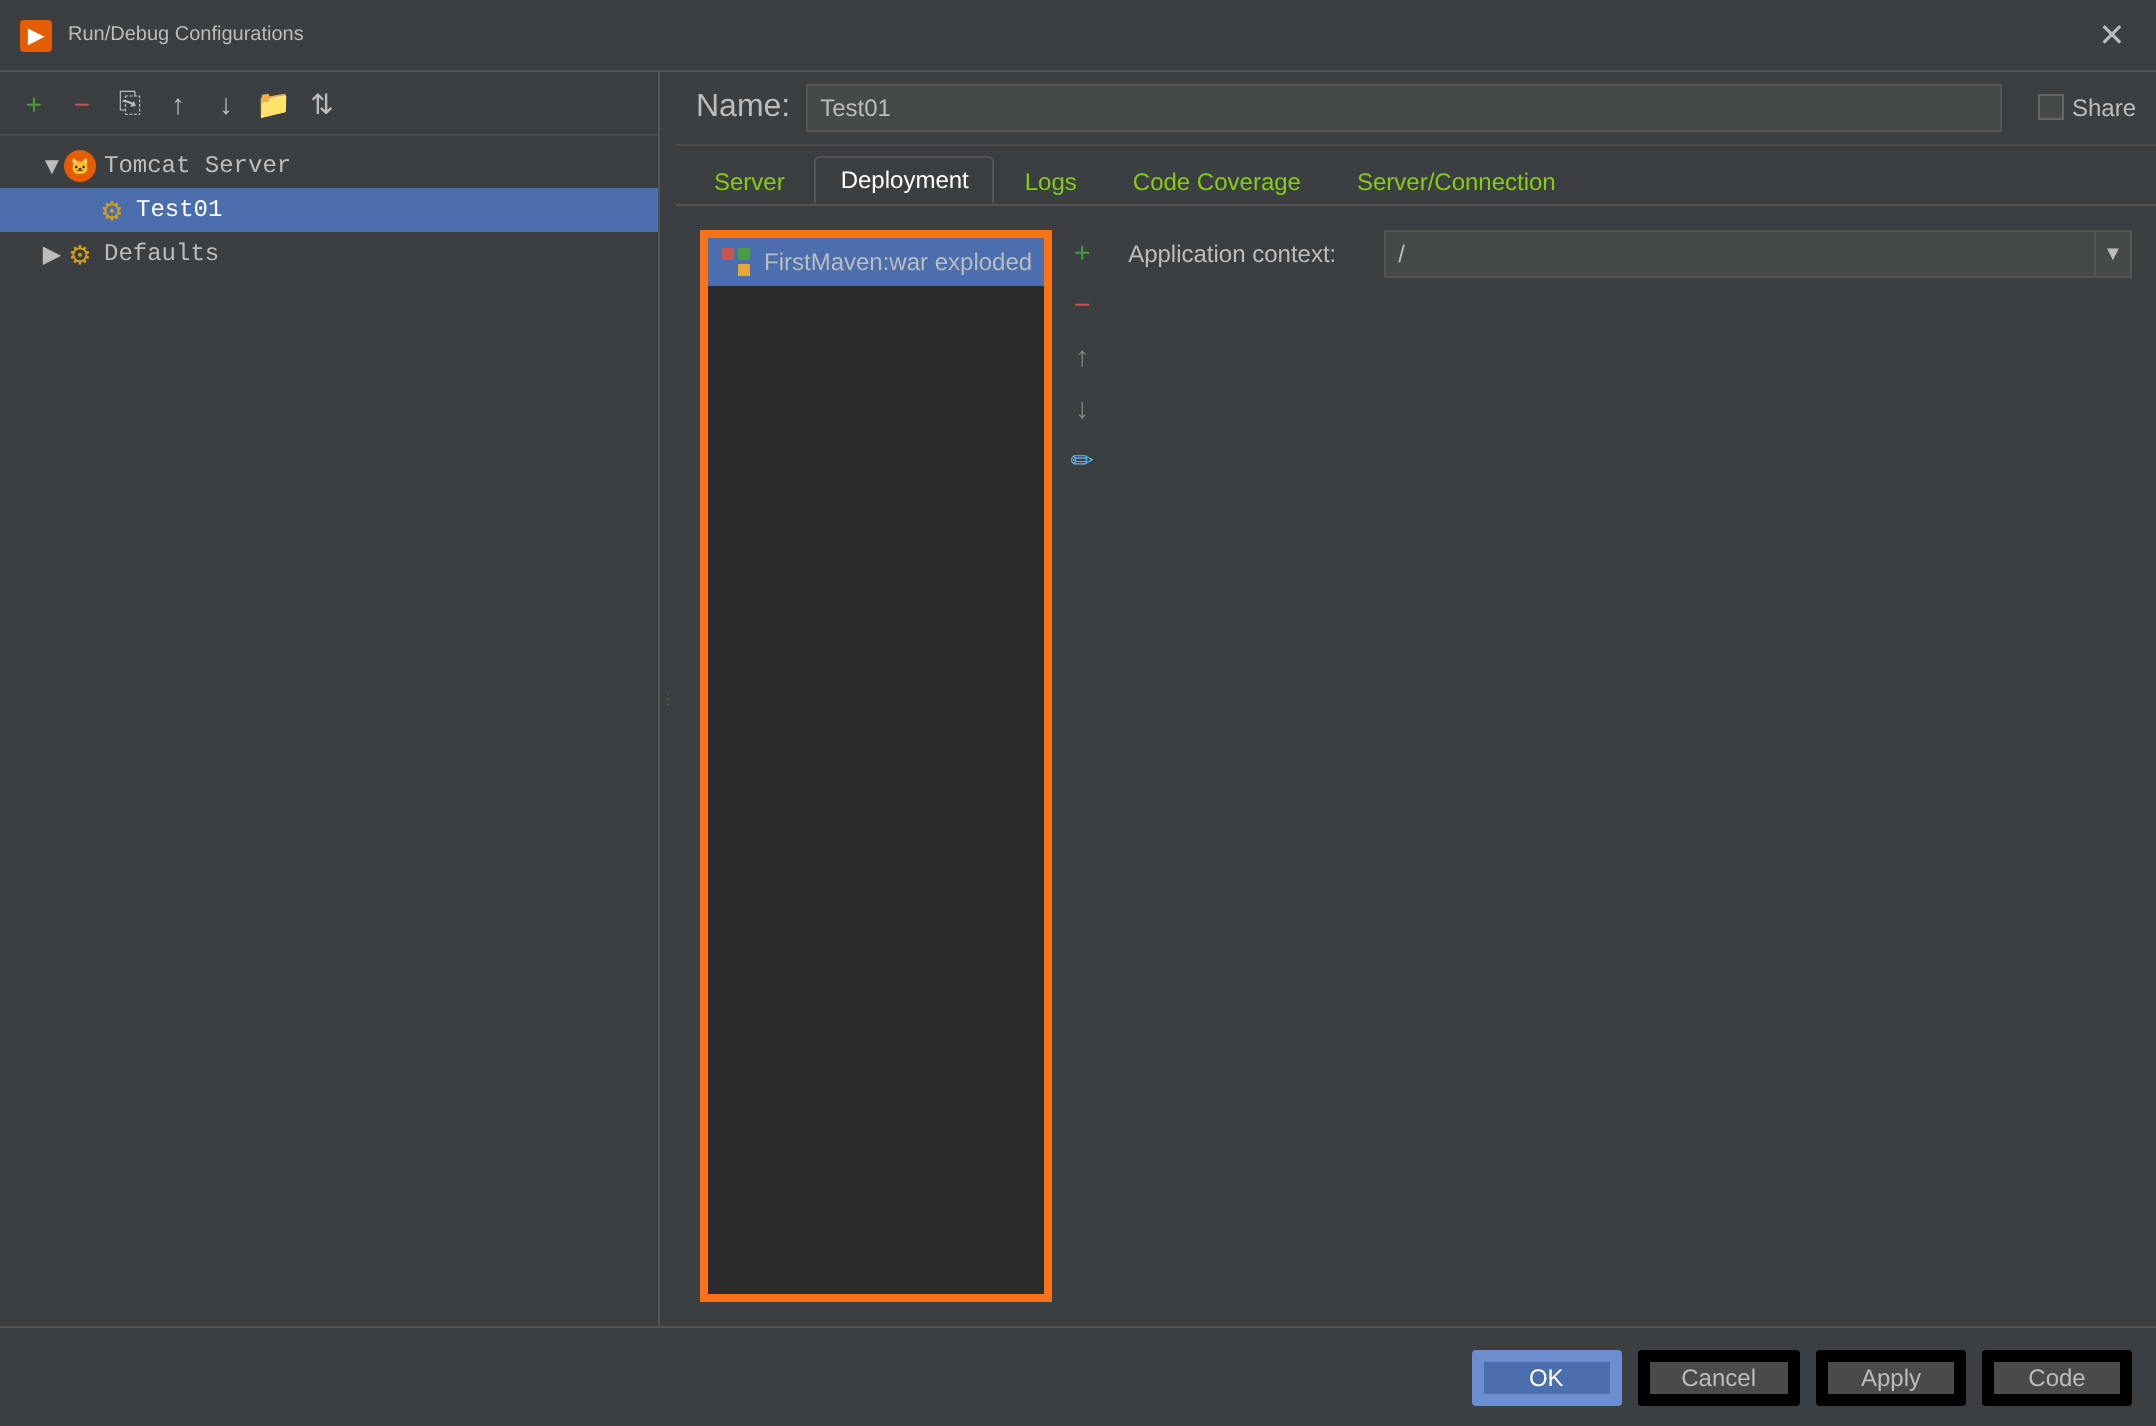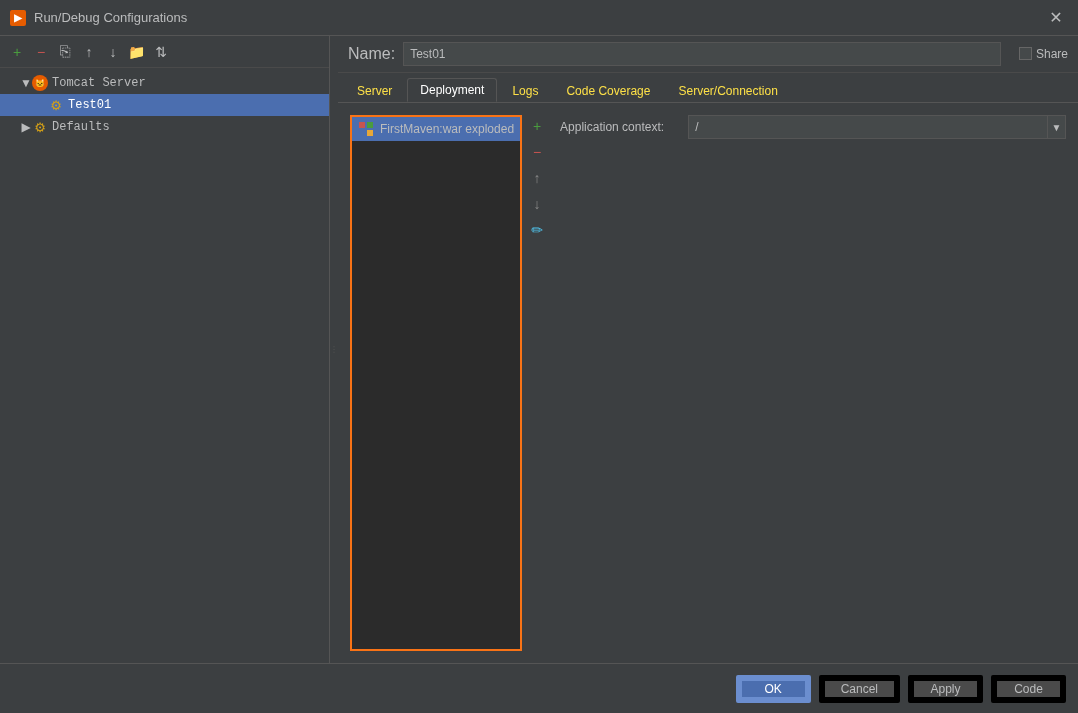--- a/index.html
+++ b/index.html
@@ -31,21 +31,21 @@
       display: flex;
       align-items: center;
       justify-content: center;
       font-size: 10px;
       color: white;
       font-weight: bold;
     }
     .title-bar-text {
       flex: 1;
       color: #bbbcbd;
-      font-size: 13px;
+      font-size: 10px;
     }
     .close-btn {
       width: 24px;
       height: 24px;
       display: flex;
       align-items: center;
       justify-content: center;
       cursor: pointer;
       color: #bbbcbd;
       font-size: 16px;
@@ -198,21 +198,21 @@
       align-items: flex-end;
       height: 30px;
       border-bottom: 1px solid #555;
       padding: 0 6px;
       background: #3c3f41;
     }
     .tab {
       padding: 4px 12px;
       cursor: pointer;
       font-size: 12px;
-      color: #fde047;
+      color: #84cc16;
       border: 1px solid transparent;
       border-bottom: none;
       margin-right: 2px;
       height: 24px;
       display: flex;
       align-items: center;
       border-radius: 3px 3px 0 0;
     }
     .tab.active {
       background: #3c3f41;
@@ -234,21 +234,21 @@
       color: #bbbcbd;
       margin-bottom: 8px;
     }
     .deployment-area {
       display: flex;
       gap: 12px;
       flex: 1;
     }
     .artifact-list {
       flex: 1;
-      border: 2px solid #f97316;
+      border: 4px solid #f97316;
       background: #2b2b2b;
       overflow-y: auto;
       min-height: 430px;
     }
     .artifact-item {
       display: flex;
       align-items: center;
       padding: 3px 6px;
       cursor: pointer;
       height: 24px;

